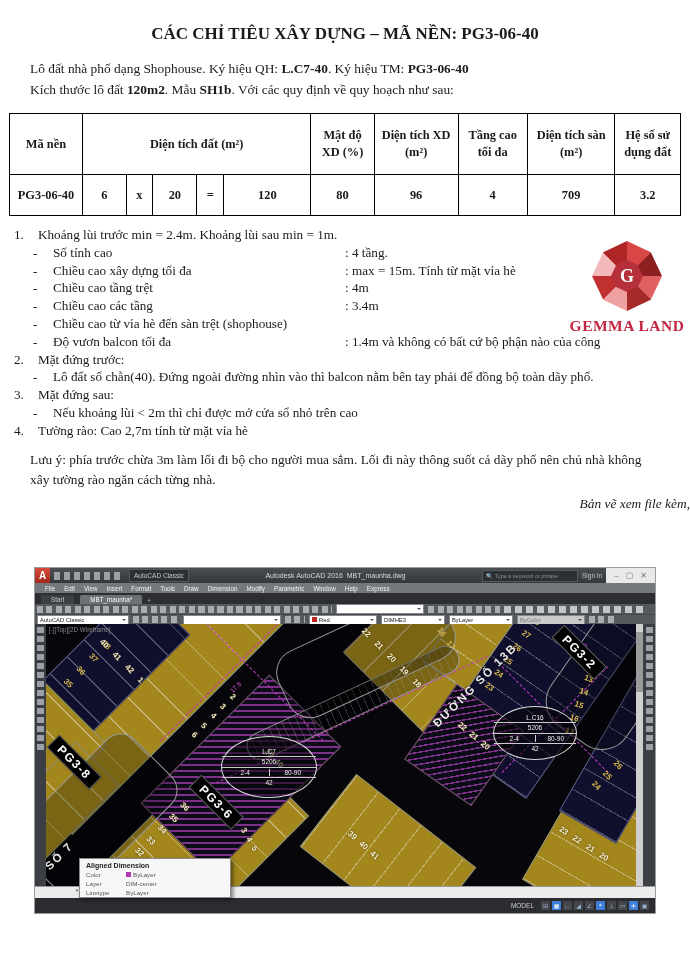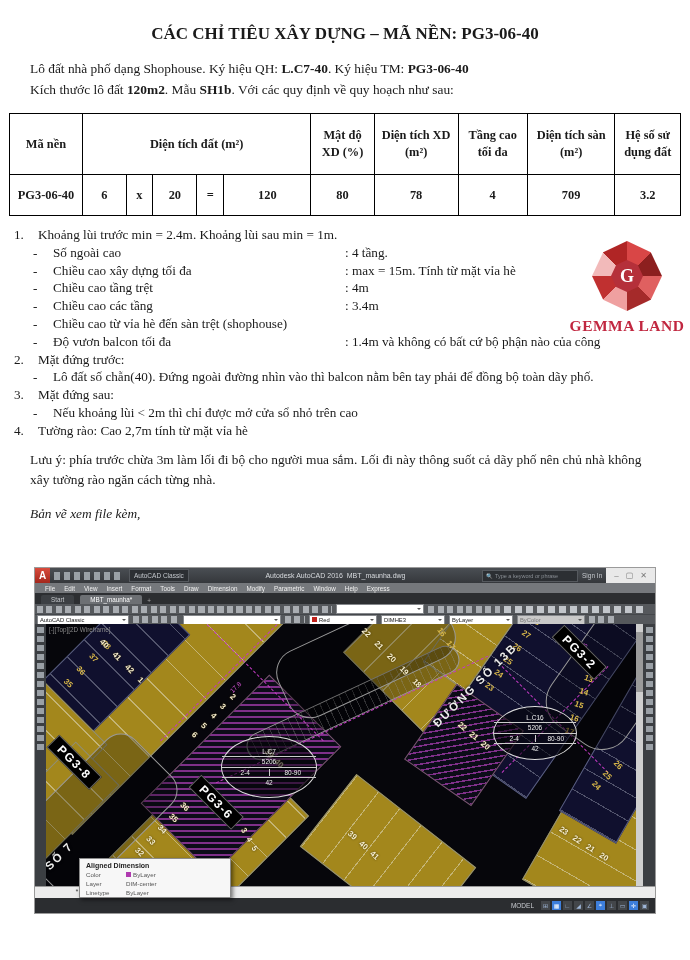--- a/index.html
+++ b/index.html
@@ -12,21 +12,21 @@
   table.spec{border-collapse:collapse;margin:13px auto 0;width:672px;font-size:12.4px;}
   table.spec td,table.spec th{border:1px solid #000;text-align:center;vertical-align:middle;padding:4px 2px;}
   table.spec th{font-weight:bold;height:52px;line-height:1.35;}
   table.spec td{font-weight:bold;height:32px;}
   ol.specs{list-style:none;margin:10px 0 0 14px;padding:0;font-size:13.2px;line-height:17.8px;}
   .li-row{display:grid;grid-template-columns:24px 1fr;}
   .sub{display:grid;grid-template-columns:20px 292px 1fr;margin-left:19px;}
   .sub2{display:grid;grid-template-columns:20px 1fr;margin-left:19px;width:600px;}
   .cont{margin-left:39px;}
   .note{margin:10px 30px 0;font-size:13.4px;line-height:20px;}
-  .attach{margin:16px 0 0 30px;font-style:italic;font-size:13.4px;}
+  .attach{margin:6px 0 0 30px;font-style:italic;font-size:13.4px;text-align:right;}
   
   .logo{position:absolute;left:568px;top:241px;width:118px;text-align:center;}
   .gem{position:relative;width:70px;height:70px;margin:0 auto;
        clip-path:polygon(50% 0,84% 16%,100% 50%,84% 84%,50% 100%,16% 84%,0 50%,16% 16%);
        background:conic-gradient(#d94646 0 45deg,#8c1f1f 0 90deg,#e06060 0 135deg,#a52a2a 0 180deg,#efa0a0 0 225deg,#c03030 0 270deg,#f2baba 0 315deg,#b02525 0 360deg);}
   .gem-core{position:absolute;left:19px;top:19px;width:32px;height:32px;
        clip-path:polygon(50% 0,84% 16%,100% 50%,84% 84%,50% 100%,16% 84%,0 50%,16% 16%);
        background:#b5303a;color:#fff;font:bold 18px "Liberation Serif",serif;
        display:flex;align-items:center;justify-content:center;}
   .brand{margin-top:6px;font-weight:bold;font-size:15.5px;color:#c12740;letter-spacing:.5px;}
@@ -131,37 +131,37 @@
       <th>Hệ số sử dụng đất</th>
     </tr>
     <tr>
       <td>PG3-06-40</td>
       <td>6</td>
       <td>x</td>
       <td>20</td>
       <td>=</td>
       <td>120</td>
       <td>80</td>
-      <td>78</td>
+      <td>96</td>
       <td>4</td>
       <td>709</td>
       <td>3.2</td>
     </tr>
   </tbody>
     </table>
 
   <ol class="specs">
     <li>
       <div class="li-row">
           <span>1.</span>
           <span>Khoảng lùi trước min = 2.4m. Khoảng lùi sau min = 1m.</span>
         </div>
       <div class="sub">
           <span>-</span>
-          <span>Số ngoài cao</span>
+          <span>Số tính cao</span>
           <span>: 4 tầng.</span>
         </div>
       <div class="sub">
           <span>-</span>
           <span>Chiều cao xây dựng tối đa</span>
           <span>: max = 15m. Tính từ mặt vỉa hè</span>
         </div>
       <div class="sub">
           <span>-</span>
           <span>Chiều cao tầng trệt</span>

